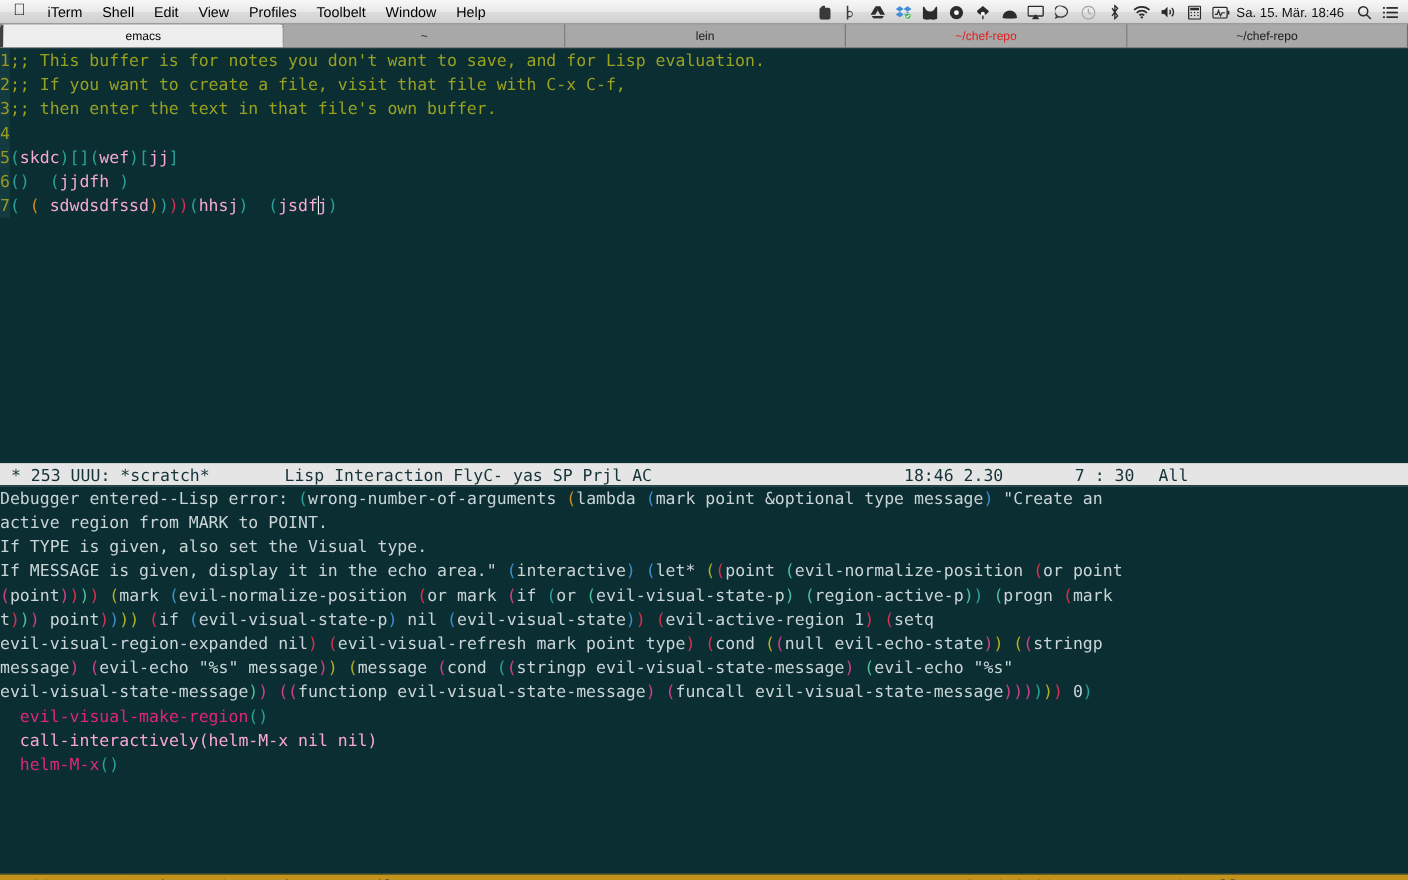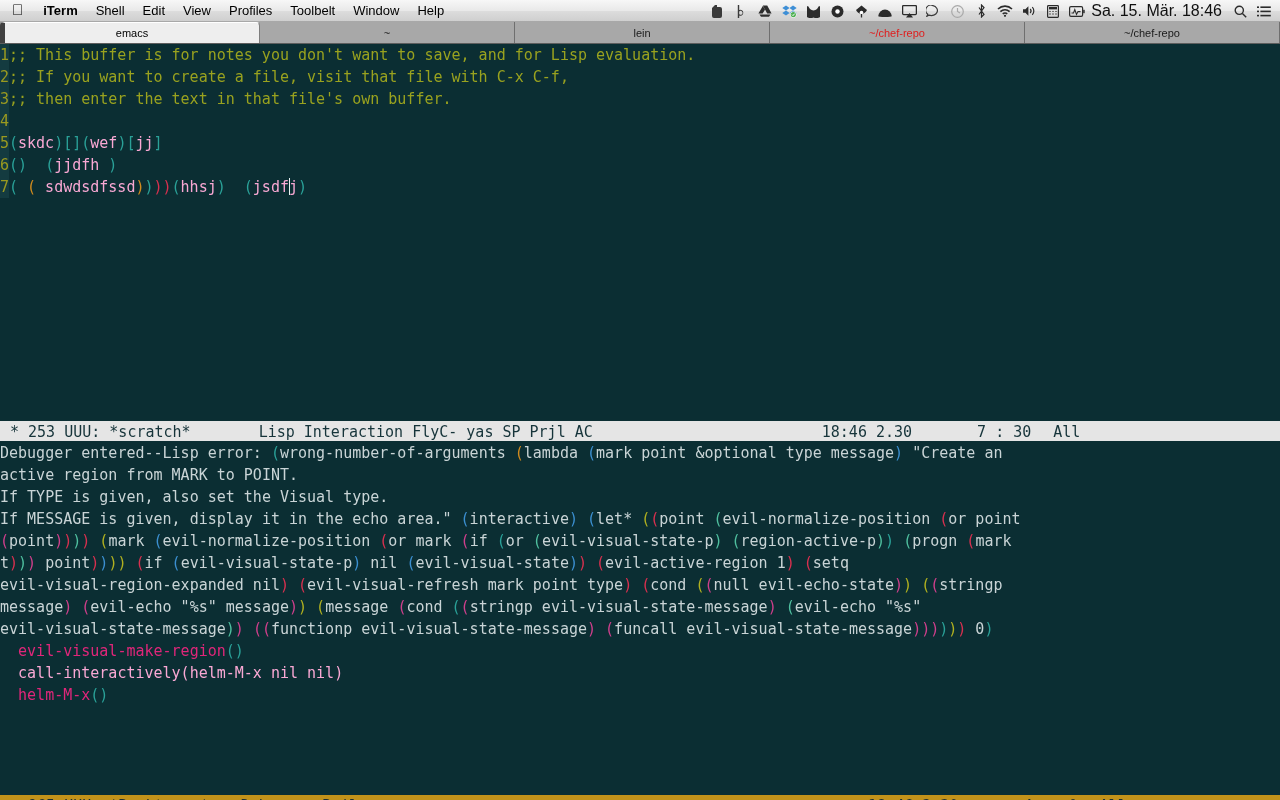--- a/index.html
+++ b/index.html
@@ -35,41 +35,41 @@
     font-size: 15px;
     line-height: 1;
     position: relative;
     top: -1px;
   }
   #menubar .mi {
     padding: 0 9px;
     white-space: nowrap;
     line-height: 22px;
   }
-  #menubar .mi.bold { font-weight: bold; }
+  #menubar .mi.bold { font-weight: normal; }
   #menubar .right {
     position: absolute;
     right: 4px;
     top: 0;
     height: 22px;
     display: flex;
     align-items: center;
     gap: 0px;
   }
   #menubar .right .sysicon {
     width: 24px;
     height: 22px;
     display: flex;
     align-items: center;
     justify-content: center;
     font-size: 13px;
     color: #3a3a3a;
   }
   #menubar .right .clock {
-    font-size: 16px;
+    font-size: 12px;
     padding: 0 6px 0 2px;
     white-space: nowrap;
     color: #101010;
   }
 
   
   #tabbar {
     height: 22px;
     width: 1280px;
     background: #9c9c9c;
@@ -90,21 +90,21 @@
     border-right: 1px solid #6f6f6f;
     background: #a8a8a8;
     box-sizing: border-box;
     overflow: hidden;
     white-space: nowrap;
   }
   #tabbar .tab.active {
     background: #eeeeee;
     color: #000;
     border-top: 1px solid #ffffff;
-    border-left: 5px solid #404040;
+    border-left: 3px solid #404040;
     border-right: 1px solid #7d7d7d;
     border-radius: 4px 4px 0 0;
     font-weight: normal;
   }
   #tabbar .tab.alert { color: #e01c1c; }
 
   
   #term {
     width: 1280px;
     height: 756px;

